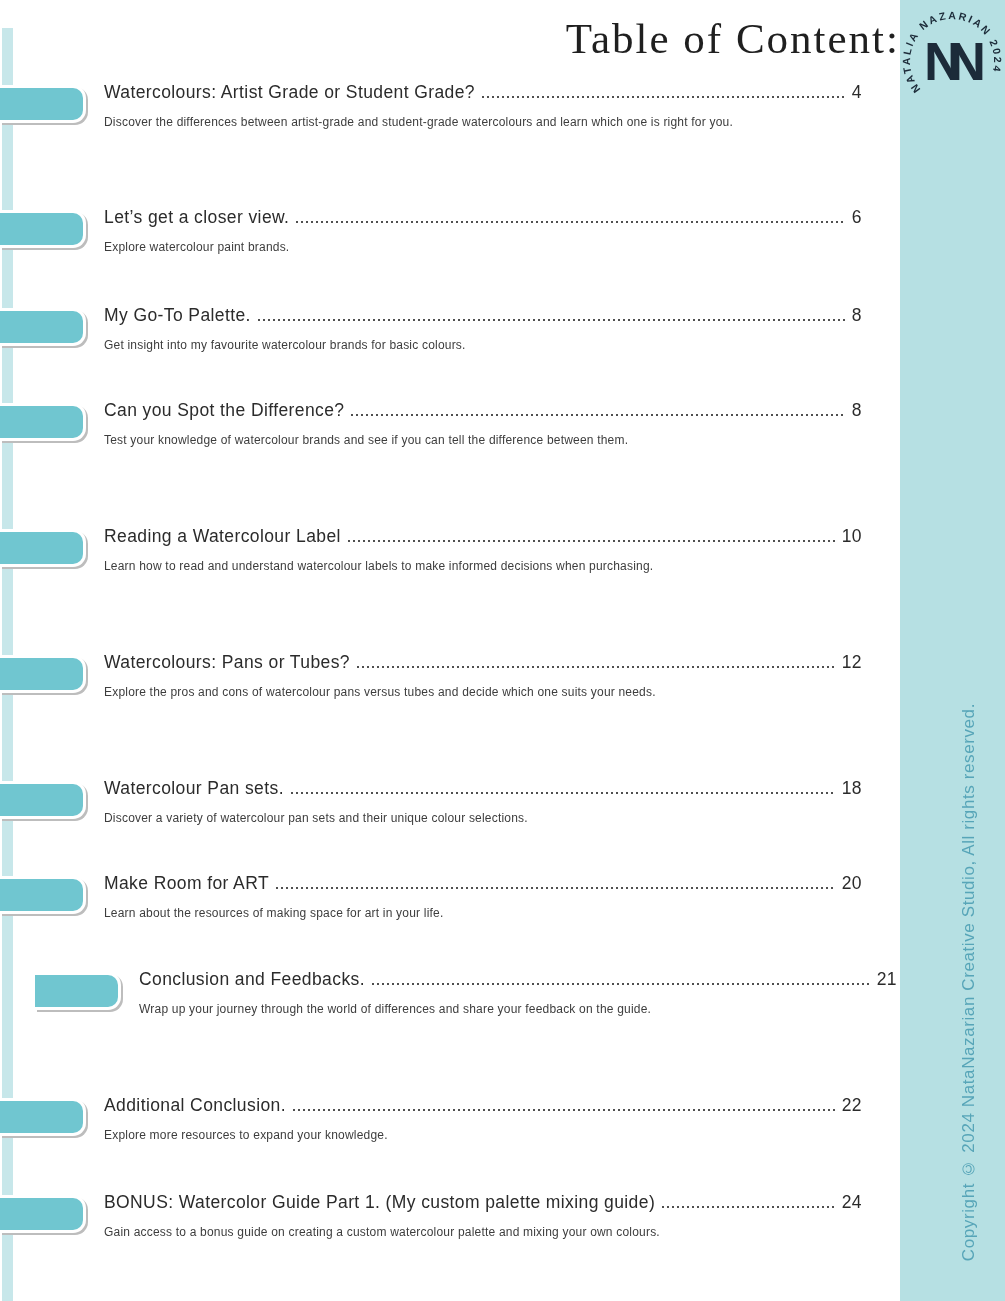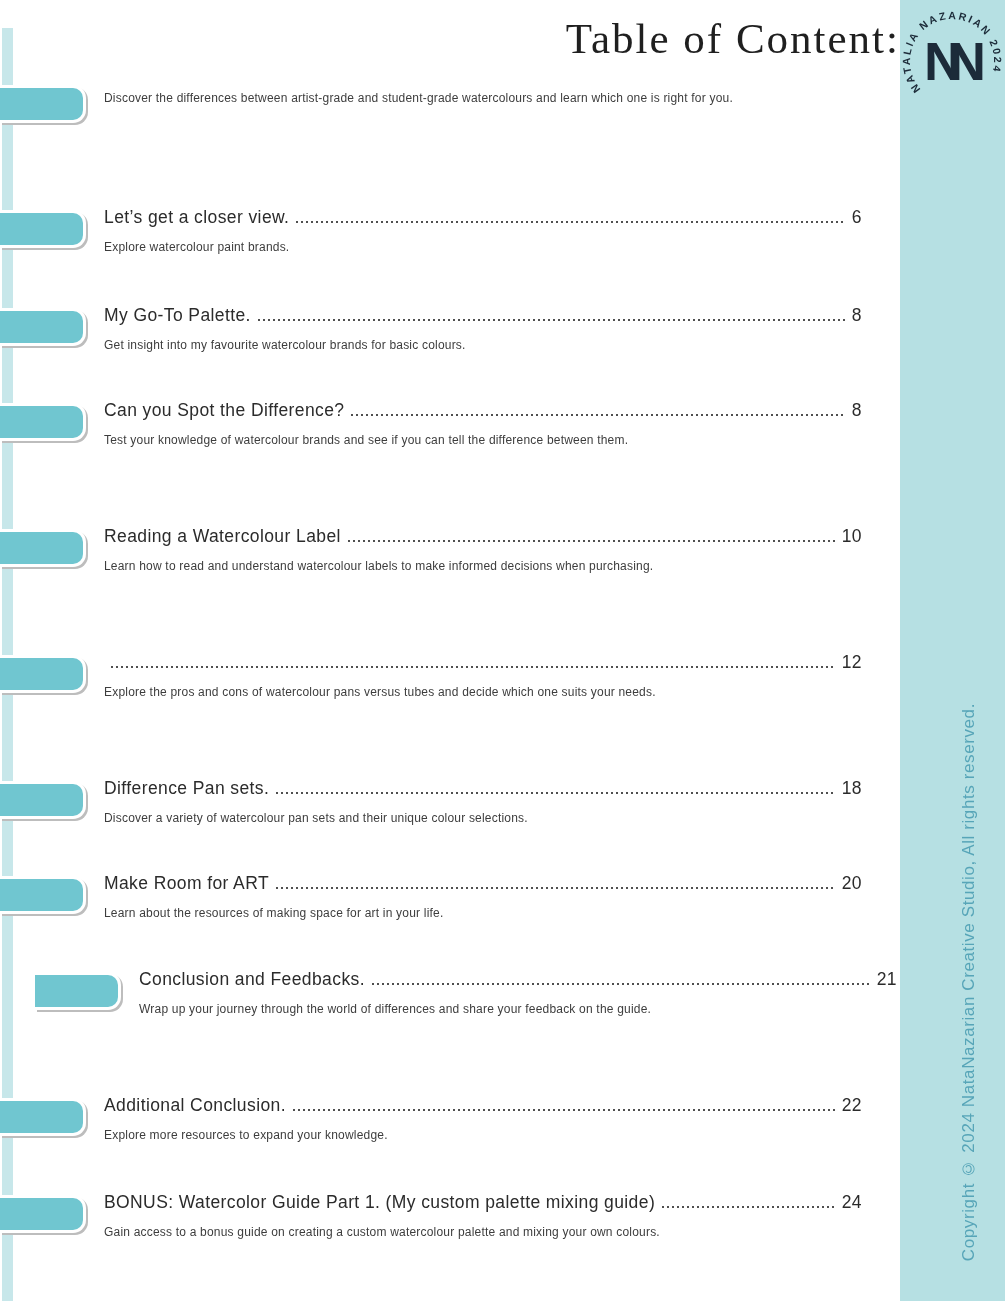--- a/index.html
+++ b/index.html
@@ -67,20 +67,25 @@
 </head>
 <body style="--c-sidebar: #b6e0e3; --c-rail: #c7e7ea; --c-tab: #70c6d0; --c-logo_navy: #1c2b39; --c-copyright_text: #57a5b8; --c-heading_text: #1f1f1f; --c-body_text: #3d3d3d;">
 
 <div class="rail"></div>
 
 <div class="page-title">Table of Content:</div>
 
 <div class="toc">
   <div class="entry" style="top: 80px;">
     <div class="tab"></div>
+    <div class="title-row">
+      <span class="title">Watercolours:  Artist Grade or Student Grade?</span>
+      <span class="leader"></span>
+      <span class="pagenum">4</span>
+    </div>
     <p class="desc">Discover the differences between artist-grade and student-grade watercolours and learn which one is right for you.</p>
   </div>
 
   <div class="entry" style="top: 205px;">
     <div class="tab"></div>
     <div class="title-row">
       <span class="title">Let’s get a closer view.</span>
       <span class="leader"></span>
       <span class="pagenum">6</span>
     </div>
@@ -113,30 +118,31 @@
       <span class="title">Reading a Watercolour Label</span>
       <span class="leader"></span>
       <span class="pagenum">10</span>
     </div>
     <p class="desc">Learn how to read and understand watercolour labels to make informed decisions when purchasing.</p>
   </div>
 
   <div class="entry" style="top: 650px;">
     <div class="tab"></div>
     <div class="title-row">
+      <span class="title">Watercolours: Pans or Tubes?</span>
       <span class="leader"></span>
       <span class="pagenum">12</span>
     </div>
     <p class="desc">Explore the pros and cons of watercolour pans versus tubes and decide which one suits your needs.</p>
   </div>
 
   <div class="entry" style="top: 776px;">
     <div class="tab"></div>
     <div class="title-row">
-      <span class="title">Difference Pan sets.</span>
+      <span class="title">Watercolour Pan sets.</span>
       <span class="leader"></span>
       <span class="pagenum">18</span>
     </div>
     <p class="desc">Discover a variety of watercolour pan sets and their unique colour selections.</p>
   </div>
 
   <div class="entry" style="top: 871px;">
     <div class="tab"></div>
     <div class="title-row">
       <span class="title">Make Room for ART</span>

